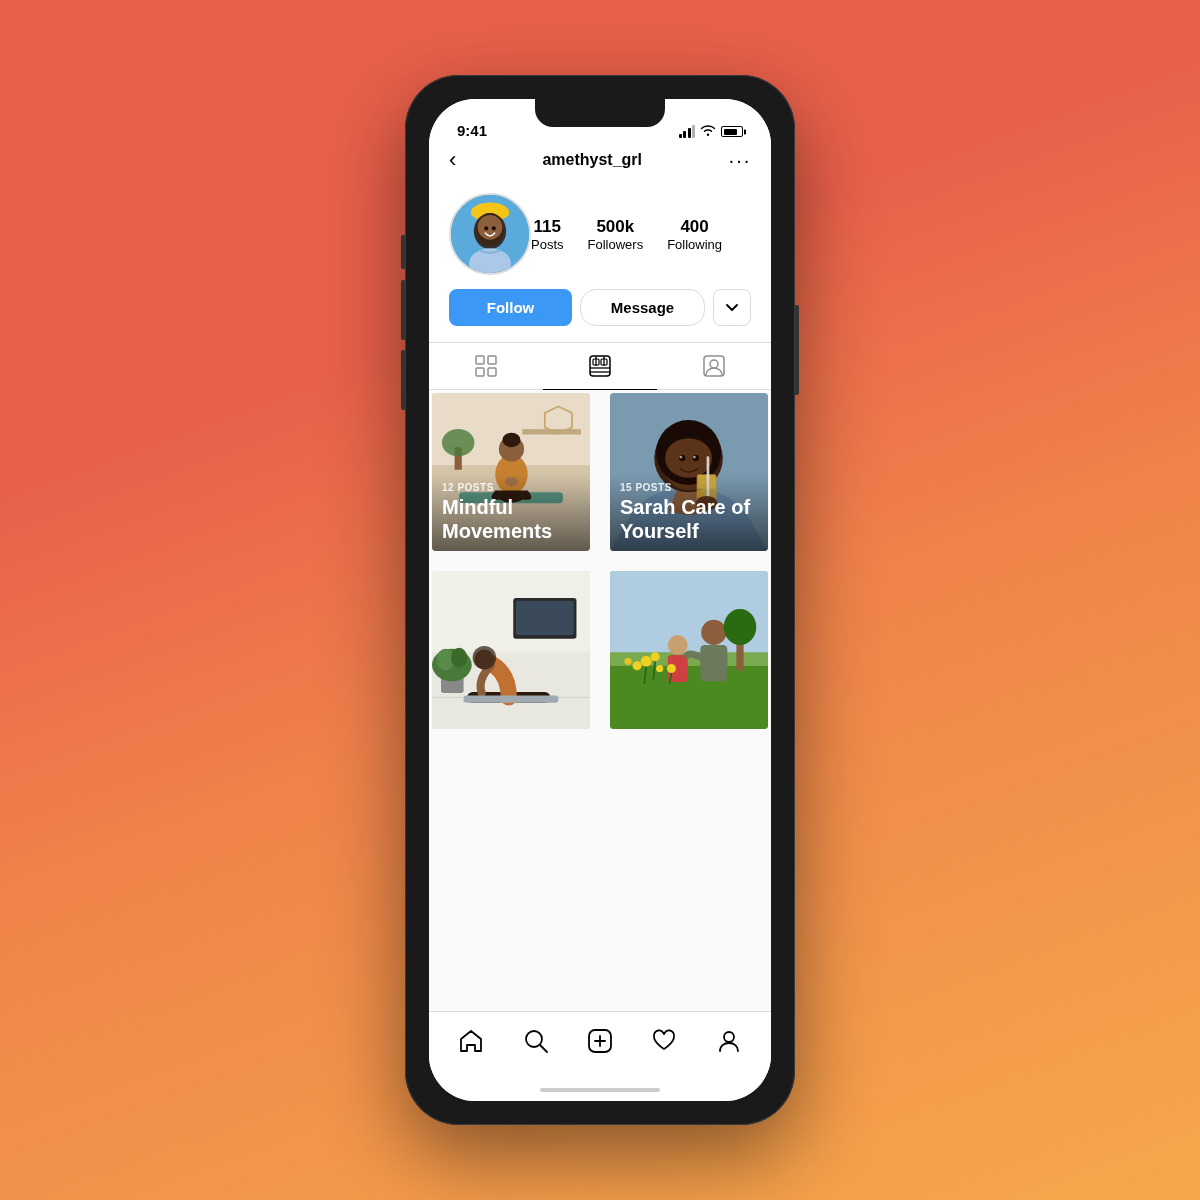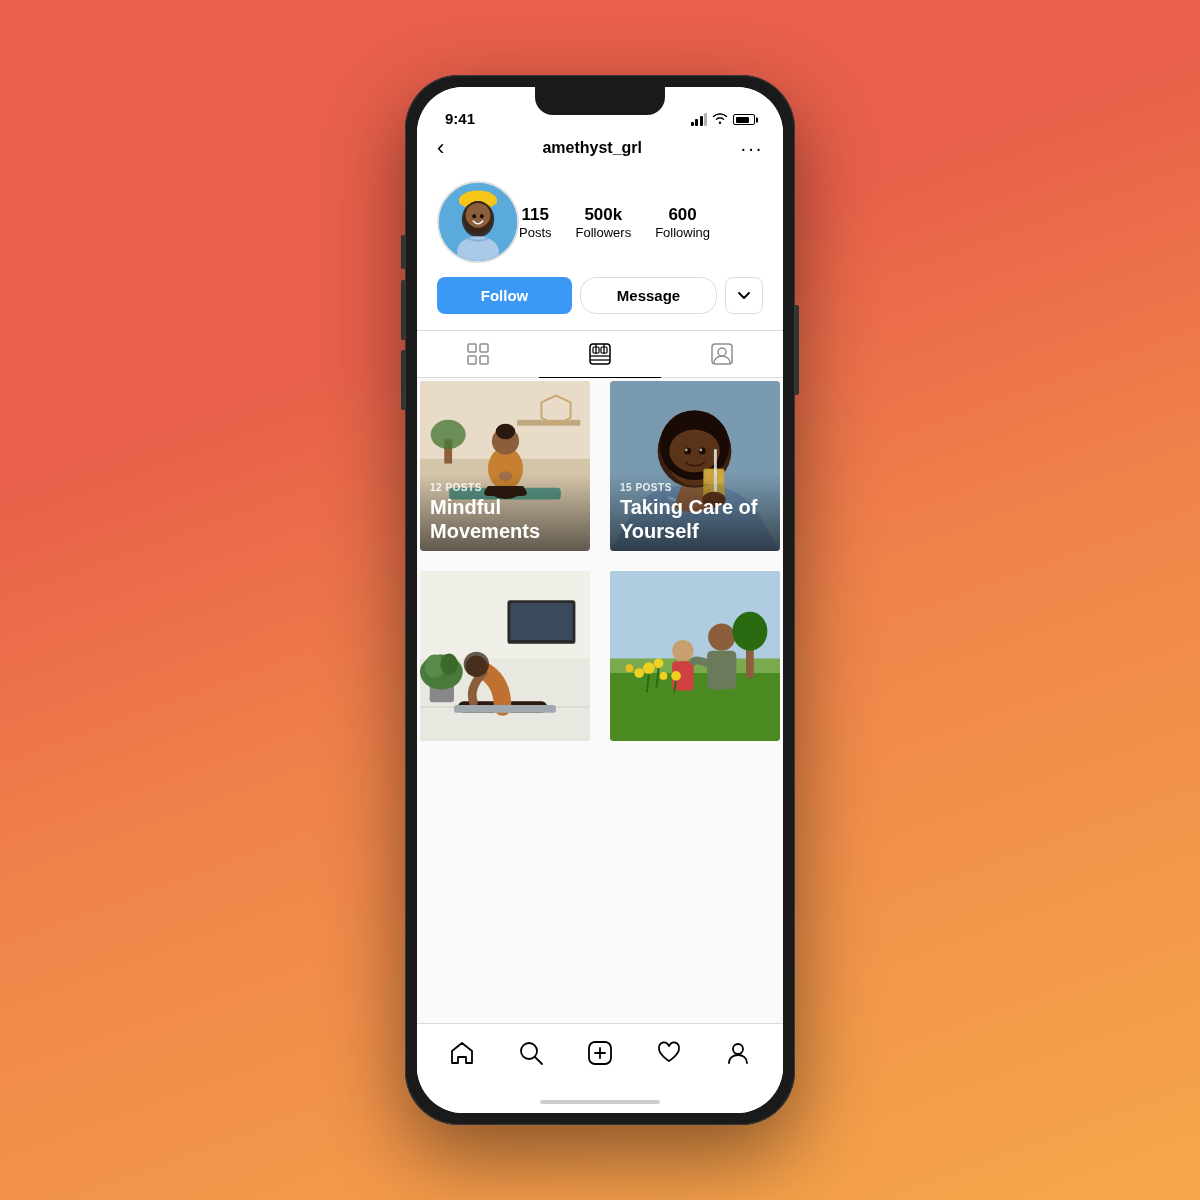--- a/index.html
+++ b/index.html
@@ -12,21 +12,21 @@
       justify-content: center;
       font-family: -apple-system, BlinkMacSystemFont, 'Helvetica Neue', Arial, sans-serif;
       overflow: hidden;
     }
 
     .phone-outer {
       width: 390px;
       height: 1050px;
       background: #1a1a1a;
       border-radius: 54px;
-      padding: 12px;
+      padding: 24px;
       position: relative;
       box-shadow: 0 30px 80px rgba(0,0,0,0.45), inset 0 0 0 1px #3a3a3a;
       transform: scale(1.0);
     }
 
     .phone-screen {
       width: 100%;
       height: 100%;
       background: #ffffff;
       border-radius: 46px;
@@ -445,21 +445,21 @@
         <div class="stats-row">
           <div class="stat-item">
             <span class="stat-number">115</span>
             <span class="stat-label">Posts</span>
           </div>
           <div class="stat-item">
             <span class="stat-number">500k</span>
             <span class="stat-label">Followers</span>
           </div>
           <div class="stat-item">
-            <span class="stat-number">600</span>
+            <span class="stat-number">400</span>
             <span class="stat-label">Following</span>
           </div>
         </div>
       </div>
 
 
       <div class="action-row">
         <button class="follow-btn">Follow</button>
         <button class="message-btn">Message</button>
         <button class="dropdown-btn">
@@ -565,21 +565,21 @@
 
             <rect x="96" y="90" width="22" height="30" rx="3" fill="#c8a030" opacity="0.85"></rect>
             <rect x="97" y="91" width="20" height="15" rx="2" fill="#e8c050" opacity="0.5"></rect>
 
             <rect x="107" y="70" width="3" height="55" rx="1.5" fill="#e0e0e0" opacity="0.9"></rect>
 
             <ellipse cx="107" cy="122" rx="12" ry="8" fill="#5a3318"></ellipse>
           </svg>
           <div class="grid-overlay">
             <div class="posts-count">15 POSTS</div>
-            <div class="post-title">Taking Care of Yourself</div>
+            <div class="post-title">Sarah Care of Yourself</div>
           </div>
         </div>
 
         <div class="grid-item">
           <svg width="100%" height="100%" viewBox="0 0 175 175" xmlns="http://www.w3.org/2000/svg" preserveAspectRatio="xMidYMid slice">
 
             <rect width="175" height="175" fill="#e8e8e0"></rect>
             <rect width="175" height="90" fill="#f0f0e8"></rect>
 
             <line x1="0" y1="140" x2="175" y2="140" stroke="#d0d0c8" stroke-width="1"></line>

